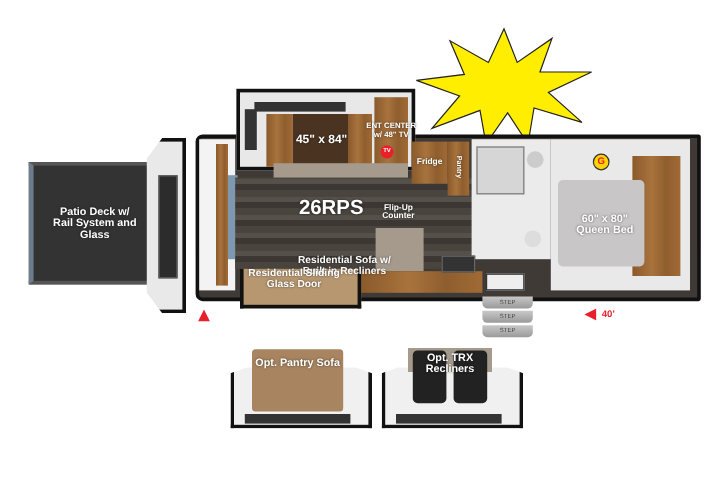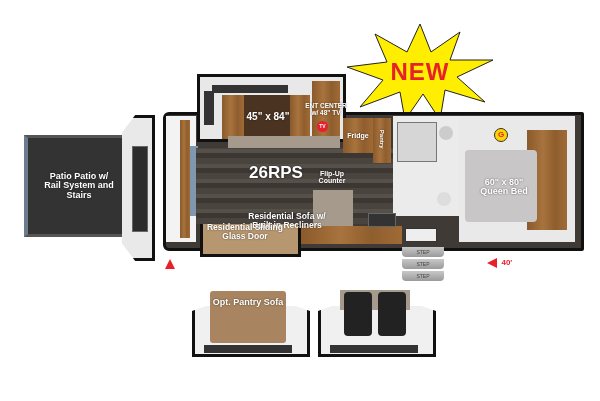--- a/index.html
+++ b/index.html
@@ -11,25 +11,24 @@
   .stone { background:#a59a8c; }
   .step { position:absolute; left:0; width:42px; height:10px; background:linear-gradient(#c8c8c8,#9a9a9a); border-radius:0 0 4px 4px; font-size:5px; color:#444; text-align:center; line-height:10px; }
 </style>
 </head>
 <body>
 
 <div class="abs" style="left:345px;top:22px;width:150px;height:100px;">
   <svg width="150" height="100" viewBox="0 0 150 100">
     <polygon points="75,2 86,30 115,10 105,38 148,38 112,55 140,80 100,68 95,98 78,72 60,98 55,70 15,85 38,58 2,45 42,40 30,12 62,30" fill="#ffee00" stroke="#222" stroke-width="1"></polygon>
   </svg>
-  <div style="position:absolute;left:0;top:36px;width:150px;text-align:center;color:#e8202a;font-weight:bold;font-size:24px;letter-spacing:1px;">NEW</div>
 </div>
 
 <div class="abs" style="left:24px;top:135px;width:100px;height:96px;background:#333;border-left:4px solid #6d7c8c;border-top:3px solid #555;border-bottom:3px solid #555;">
-  <div class="lbl" style="left:14px;top:34px;width:74px;font-size:9px;">Patio Patio w/ Rail System and Stairs</div>
+  <div class="lbl" style="left:14px;top:34px;width:74px;font-size:9px;">Patio Deck w/ Rail System and Glass</div>
 </div>
 
 <div class="abs" style="left:122px;top:115px;width:30px;height:140px;background:#e9e9e9;border:3px solid #111;border-left:none;clip-path:polygon(40% 0,100% 0,100% 100%,40% 100%,0 88%,0 12%);">
   <div class="abs" style="left:10px;top:28px;width:14px;height:84px;background:#2c2c2c;border:1px solid #666;"></div>
 </div>
 
 <div class="abs" style="left:163px;top:112px;width:415px;height:133px;background:#3f3a36;border:3px solid #111;border-radius:6px 2px 2px 6px;"></div>
 
 <div class="abs" style="left:166px;top:116px;width:30px;height:126px;background:#f3f3f3;">
   <div class="abs wood" style="left:14px;top:4px;width:10px;height:118px;"></div>
@@ -109,13 +108,14 @@
   <div class="abs" style="left:12px;top:57px;width:88px;height:8px;background:#333;"></div>
   <div class="lbl" style="left:18px;top:10px;width:76px;font-size:9px;">Opt. Pantry Sofa</div>
 </div>
 
 <div class="abs" style="left:318px;top:288px;width:112px;height:70px;">
   <div class="abs" style="left:0;top:18px;width:112px;height:48px;background:#f0f0f0;border:3px solid #111;border-top:none;clip-path:polygon(0 10%,12% 0,88% 0,100% 10%,100% 100%,0 100%);"></div>
   <div class="abs" style="left:22px;top:2px;width:70px;height:20px;background:#a59a8c;"></div>
   <div class="abs" style="left:26px;top:4px;width:28px;height:44px;background:#222;border-radius:4px;"></div>
   <div class="abs" style="left:60px;top:4px;width:28px;height:44px;background:#222;border-radius:4px;"></div>
   <div class="abs" style="left:12px;top:57px;width:88px;height:8px;background:#333;"></div>
+  <div class="lbl" style="left:20px;top:6px;width:74px;font-size:9px;">Opt. TRX Recliners</div>
 </div>
 
 </body></html>

